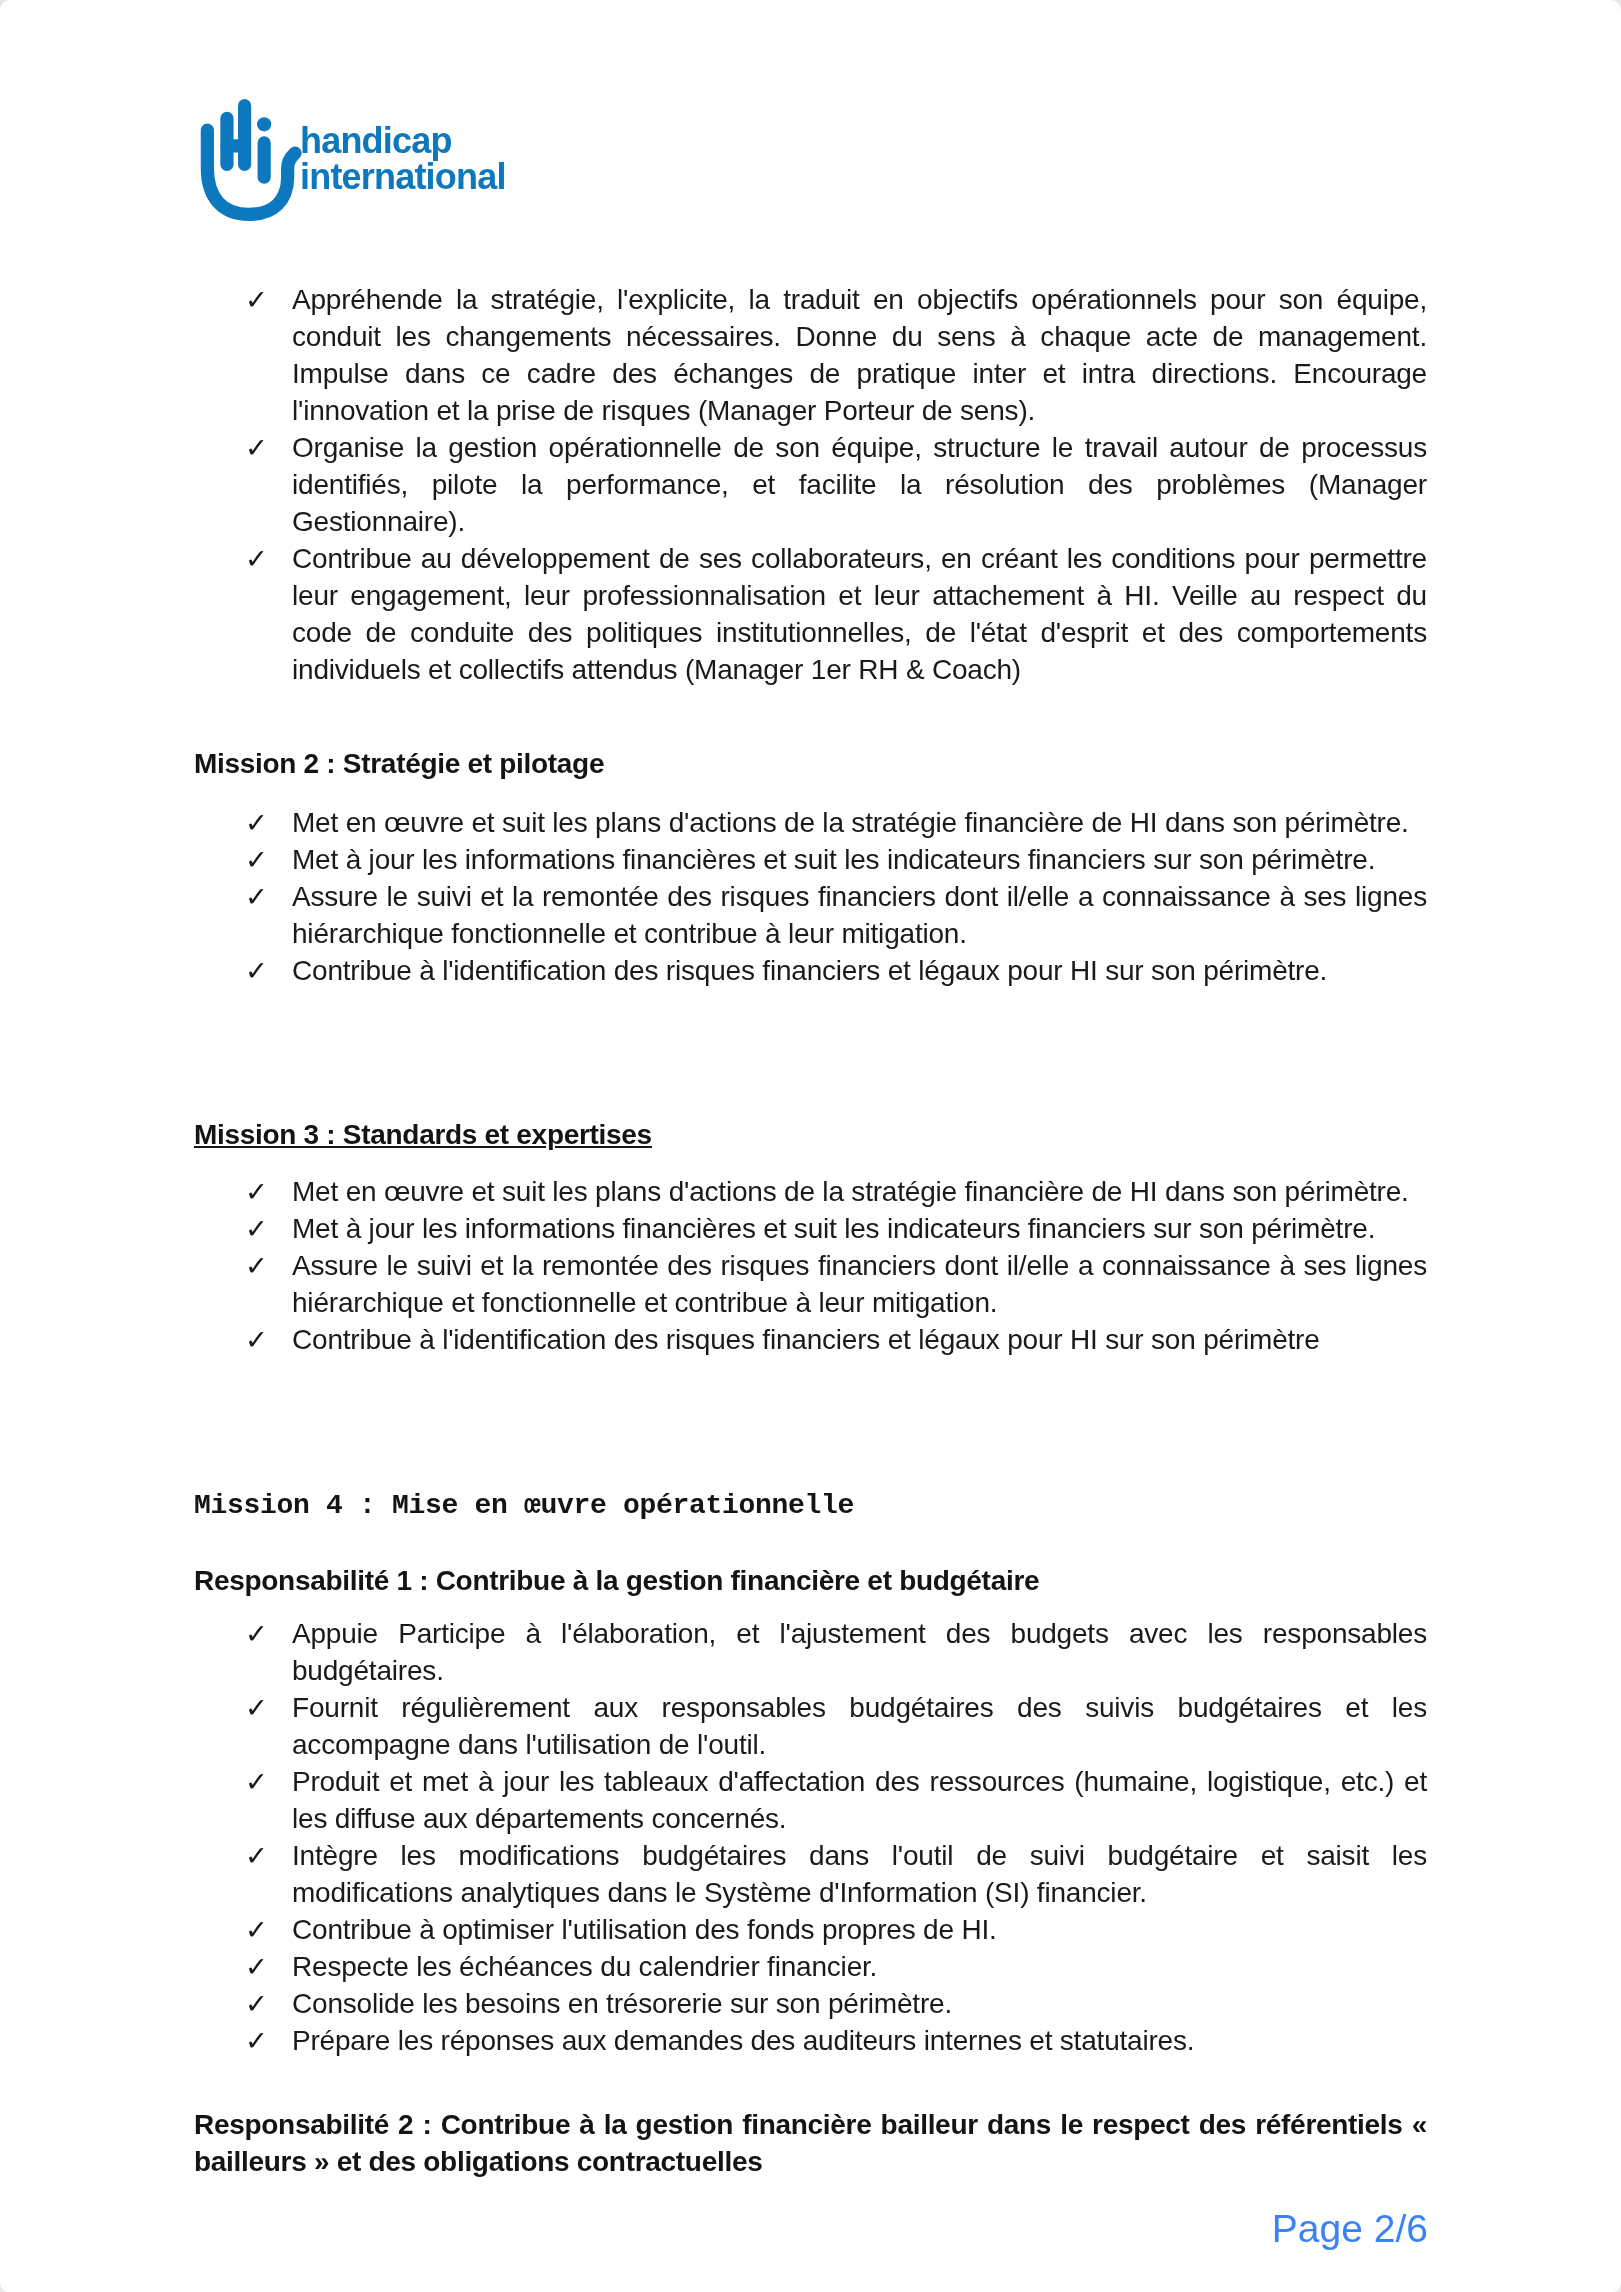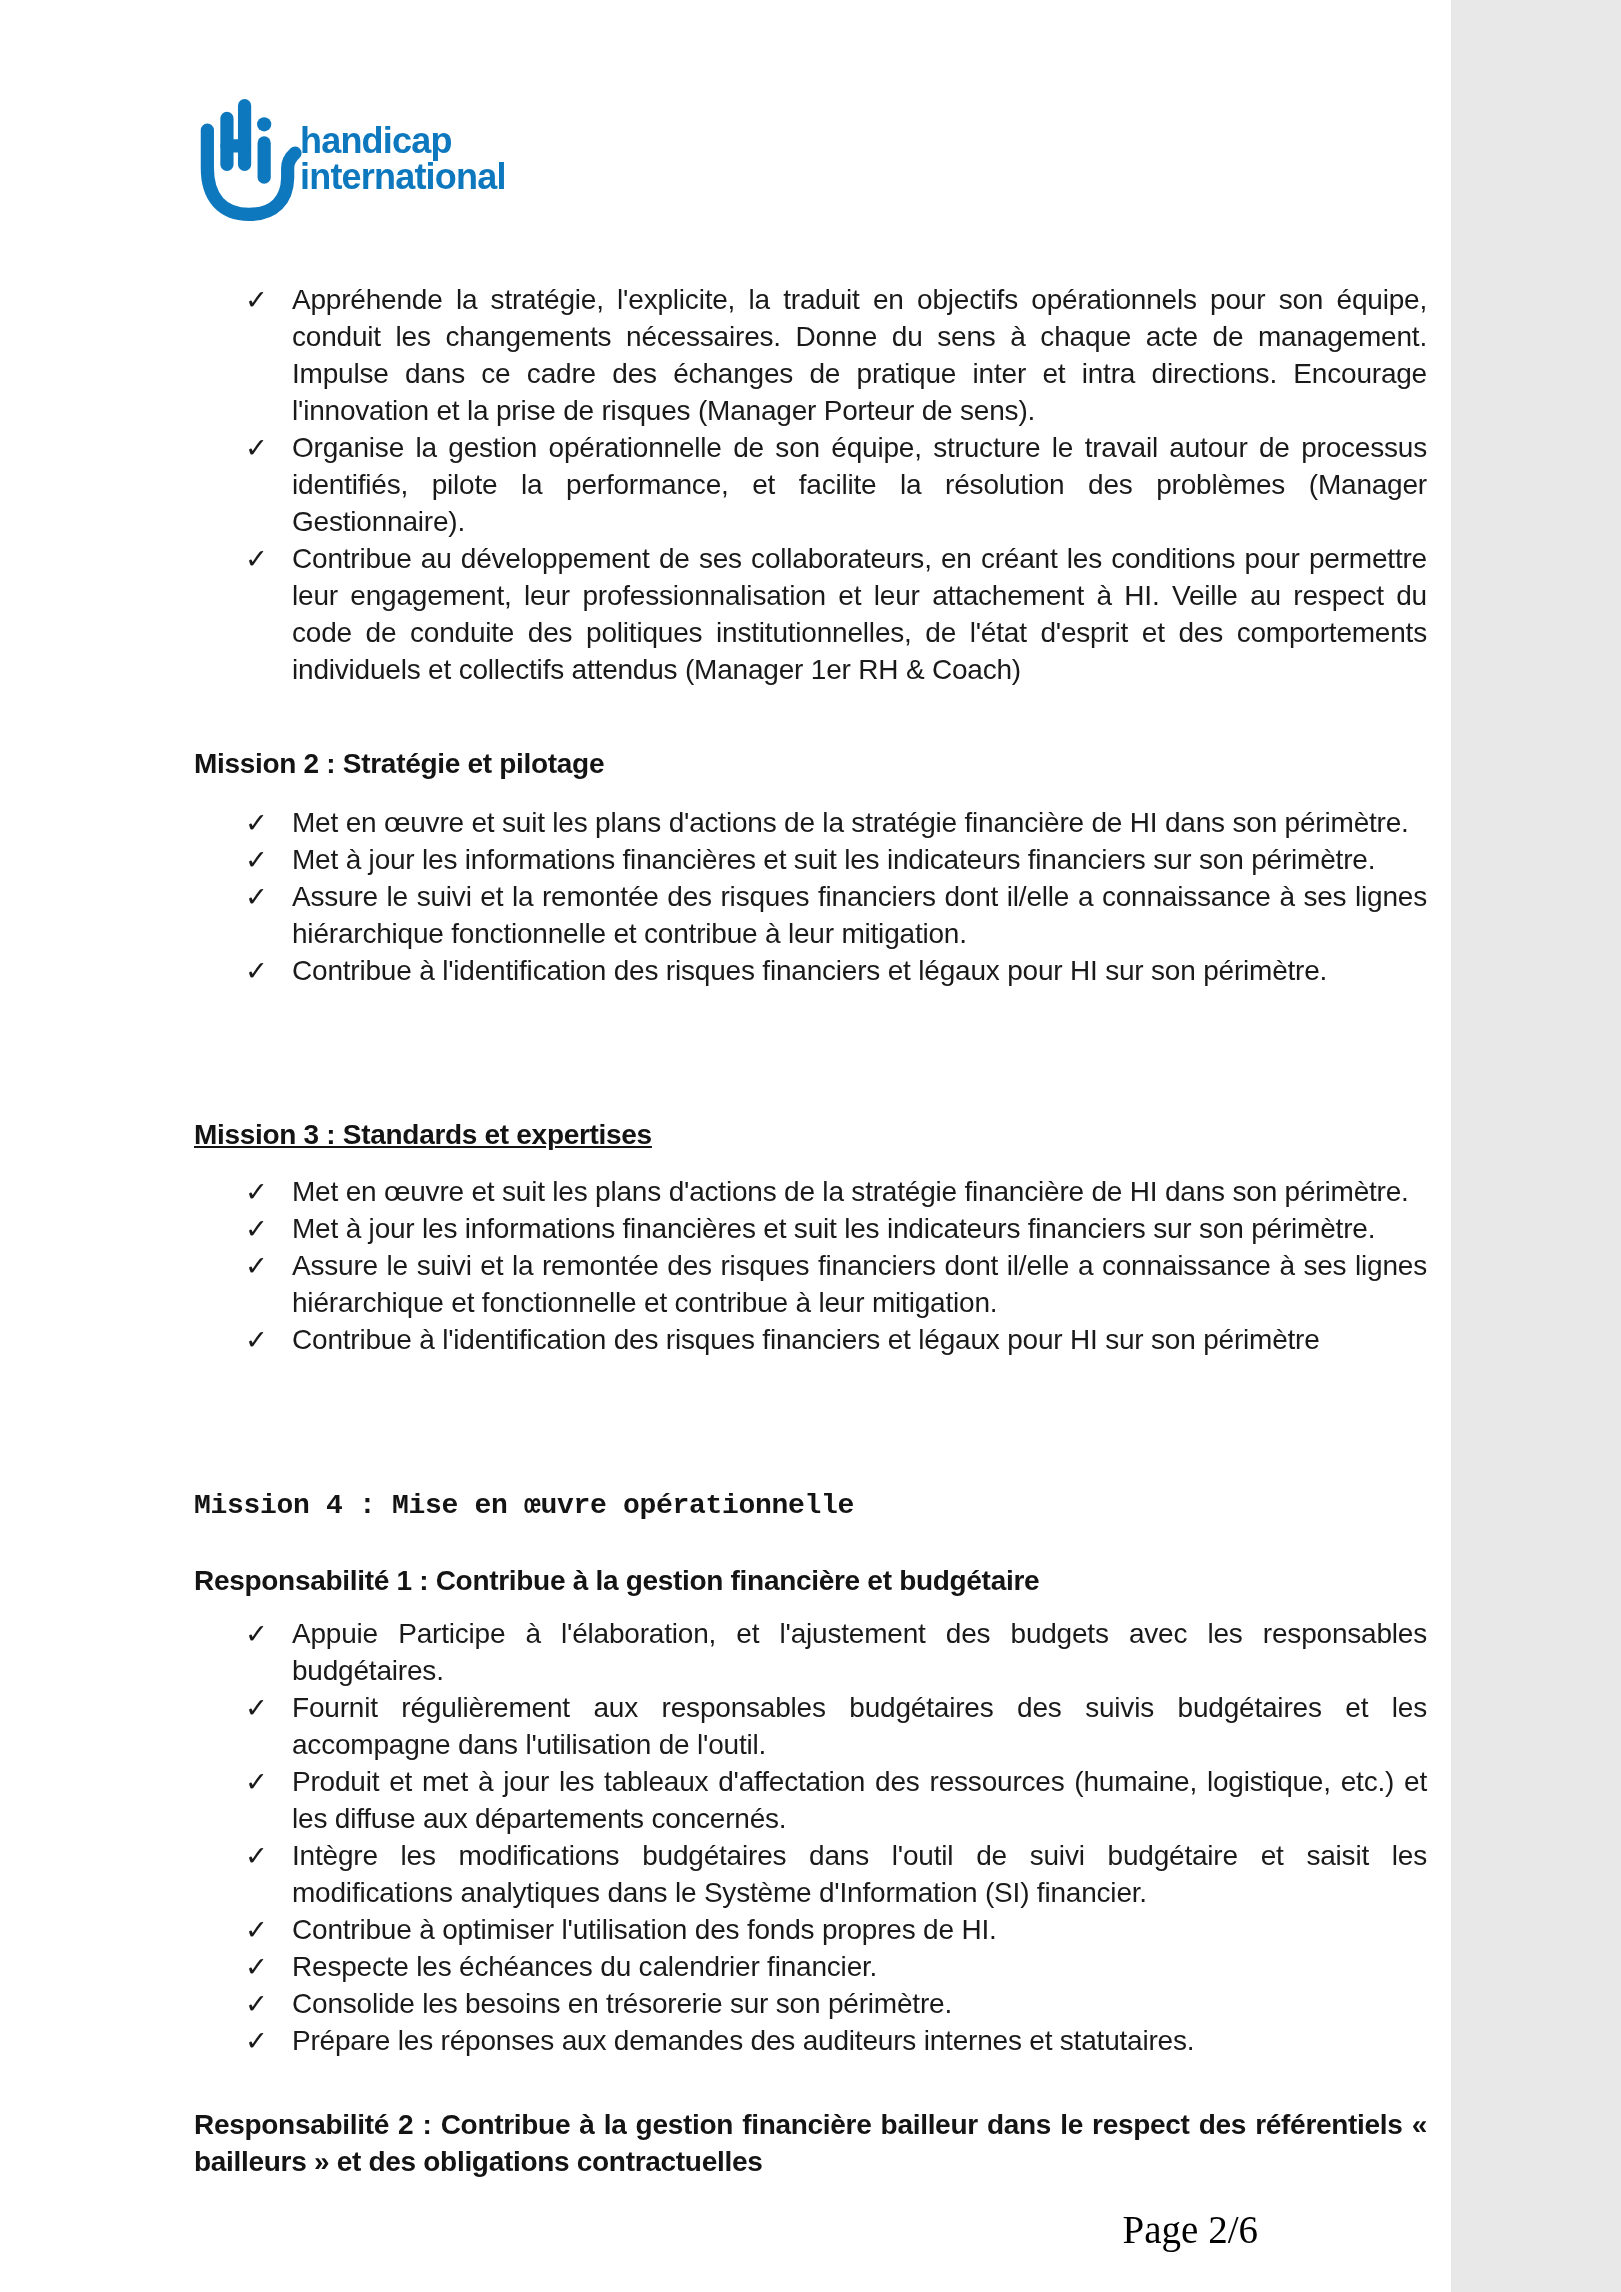--- a/index.html
+++ b/index.html
@@ -1,23 +1,24 @@
 <!DOCTYPE html>
 <html><head>
 <meta charset="utf-8">
 <style>
   html, body { margin: 0; padding: 0; background: #e8e8e8; }
   .page {
     position: relative;
-    width: 1451px;
+    width: 1621px;
     height: 2293px;
     background: #ffffff;
     font-family: "Liberation Sans", sans-serif;
     color: #1a1a1a;
     overflow: hidden;
+    border-radius: 11px;
   }
 
   
   .logo { position: absolute; left: 189px; top: 91px; width: 353px; height: 142px; }
   .logo svg { position: absolute; left: 0; top: 0; }
   .wordmark {
     position: absolute; left: 111px; top: 32px;
     font-weight: bold; font-size: 36px; line-height: 36px;
     letter-spacing: -0.8px;
   }
@@ -45,22 +46,22 @@
     text-align: justify;
   }
   ul.blist .check {
     position: absolute; left: 51px; top: 0;
     font-size: 27.4px; letter-spacing: 0;
     font-family: "DejaVu Sans", sans-serif;
   }
 
   .footer {
     position: absolute; right: 193px; top: 2207px;
-    font-family: Liberation Serif, serif;
-    font-size: 39px; color: #000000;
+    font-family: Liberation Sans, sans-serif;
+    font-size: 39px; color: #3b82f6;
   }
 </style>
 </head>
 <body>
 
 <div class="page" style="background: rgb(255, 255, 255); color: rgb(26, 26, 26);">
 
   <div class="logo">
     <svg width="118" height="142" viewBox="0 0 120 145">
       <g fill="none" stroke-width="13.5" stroke-linecap="round" stroke-linejoin="round">

